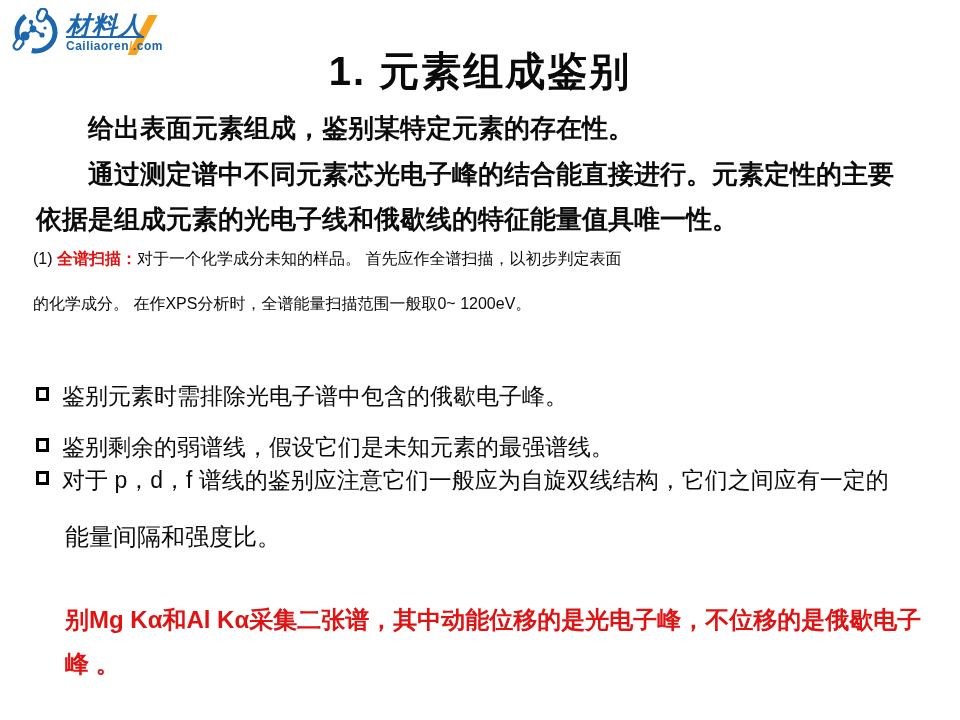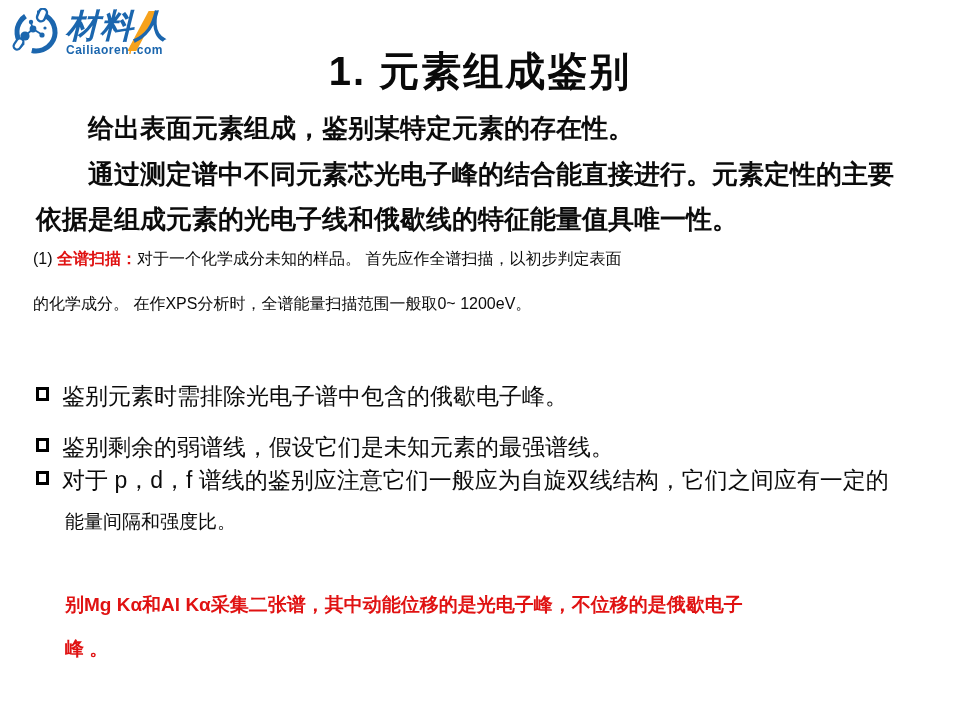--- a/index.html
+++ b/index.html
@@ -17,43 +17,43 @@
     overflow:hidden;
     font-family:"Liberation Sans","DejaVu Sans",sans-serif;
     color:var(--text-black);
     margin:0 auto;
   }
   
   .logo{position:absolute;top:8px;left:12px;display:flex;align-items:center;gap:6px;}
   .logo-icon{width:48px;height:48px;}
   .logo-textcol{display:flex;flex-direction:column;line-height:1;position:relative;}
   .logo-cn{
-    font-size:33px;font-weight:bold;color:var(--logo-blue);
-    letter-spacing:1px;font-style:italic;position:relative;z-index:1;
+    font-size:25px;font-weight:bold;color:var(--logo-blue);
+    letter-spacing:1px;font-style:italic;position:relative;z-index:1;text-decoration:underline;
   }
   .logo-slash{
     position:absolute;left:72px;top:2px;width:9px;height:40px;
     background:var(--logo-orange);transform:skewX(-28deg);z-index:0;
   }
   .logo-en{
     font-size:12px;font-weight:bold;color:var(--logo-blue);
     letter-spacing:.5px;margin-top:2px;position:relative;z-index:1;
   }
   
   .title{
     position:absolute;top:44px;left:0;right:0;
     text-align:center;font-size:40px;font-weight:bold;color:#0a0a0a;
     letter-spacing:2px;
   }
   
   .line{position:absolute;white-space:nowrap;}
   .intro{font-size:26px;font-weight:bold;}
   .body-line{font-size:16px;font-weight:normal;}
   .bullet-line{font-size:23px;font-weight:normal;display:flex;align-items:flex-start;}
-  .bullet-cont{font-size:19px;font-weight:normal;}
+  .bullet-cont{font-size:24px;font-weight:normal;margin-top:12px;}
   .bullet-box{
     flex:0 0 auto;width:13px;height:14px;border:3px solid #000;
     margin-top:6px;margin-right:13px;display:inline-block;background:#fff;
   }
   .red-bold{color:var(--accent-red);font-weight:bold;}
   .seg{display:inline;}
 </style>
 </head>
 <body>
 

